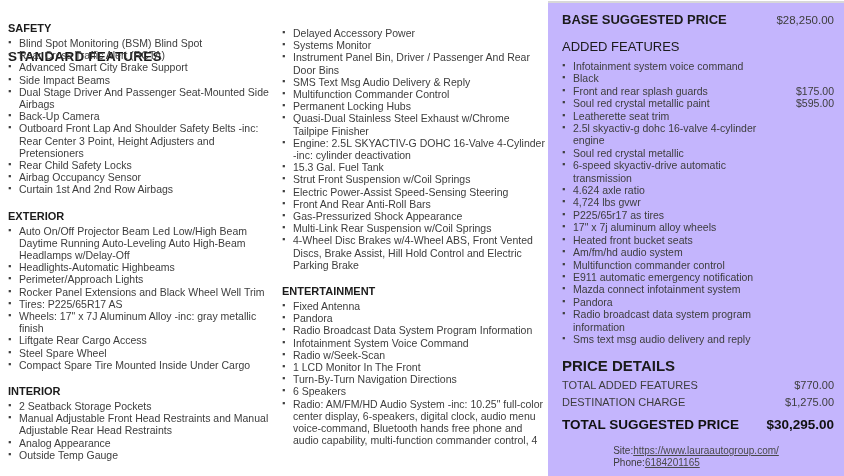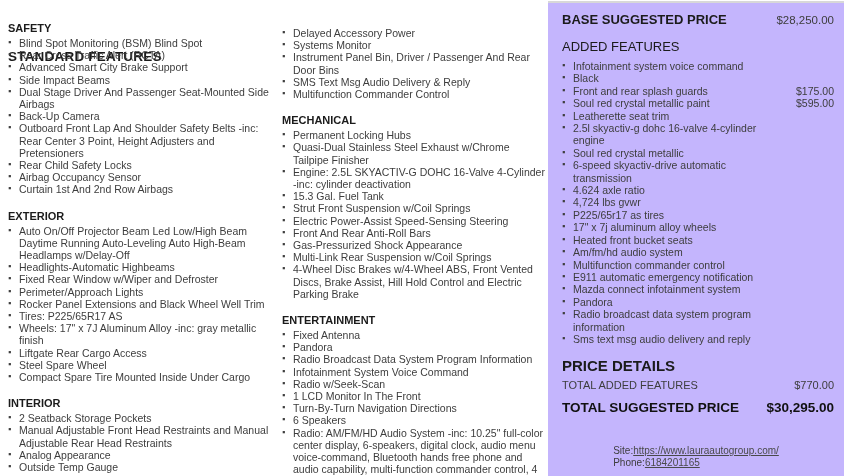--- a/index.html
+++ b/index.html
@@ -127,21 +127,20 @@
       <li>Back-Up Camera</li>
       <li>Outboard Front Lap And Shoulder Safety Belts -inc: Rear Center 3 Point, Height Adjusters and Pretensioners</li>
       <li>Rear Child Safety Locks</li>
       <li>Airbag Occupancy Sensor</li>
       <li>Curtain 1st And 2nd Row Airbags</li>
     </ul>
     <div class="sec-heading">EXTERIOR</div>
     <ul class="feature-list">
       <li>Auto On/Off Projector Beam Led Low/High Beam Daytime Running Auto-Leveling Auto High-Beam Headlamps w/Delay-Off</li>
       <li>Headlights-Automatic Highbeams</li>
-      <li>Fixed Rear Window w/Wiper and Defroster</li>
       <li>Perimeter/Approach Lights</li>
       <li>Rocker Panel Extensions and Black Wheel Well Trim</li>
       <li>Tires: P225/65R17 AS</li>
       <li>Wheels: 17" x 7J Aluminum Alloy -inc: gray metallic finish</li>
       <li>Liftgate Rear Cargo Access</li>
       <li>Steel Spare Wheel</li>
       <li>Compact Spare Tire Mounted Inside Under Cargo</li>
     </ul>
     <div class="sec-heading">INTERIOR</div>
     <ul class="feature-list">
@@ -153,21 +152,20 @@
   </div>
 
 <div class="feature-col" id="features-col-2">
     <ul class="feature-list">
       <li>Delayed Accessory Power</li>
       <li>Systems Monitor</li>
       <li>Instrument Panel Bin, Driver / Passenger And Rear Door Bins</li>
       <li>SMS Text Msg Audio Delivery &amp; Reply</li>
       <li>Multifunction Commander Control</li>
     </ul>
-    <div class="sec-heading">MECHANICAL</div>
     <ul class="feature-list">
       <li>Permanent Locking Hubs</li>
       <li>Quasi-Dual Stainless Steel Exhaust w/Chrome Tailpipe Finisher</li>
       <li>Engine: 2.5L SKYACTIV-G DOHC 16-Valve 4-Cylinder -inc: cylinder deactivation</li>
       <li>15.3 Gal. Fuel Tank</li>
       <li>Strut Front Suspension w/Coil Springs</li>
       <li>Electric Power-Assist Speed-Sensing Steering</li>
       <li>Front And Rear Anti-Roll Bars</li>
       <li>Gas-Pressurized Shock Appearance</li>
       <li>Multi-Link Rear Suspension w/Coil Springs</li>
@@ -261,20 +259,24 @@
       </li>
     </ul>
 
   <div class="details-heading">PRICE DETAILS</div>
 
   <div class="detail-row">
     <span>TOTAL ADDED FEATURES</span>
     <span>$770.00</span>
   </div>
 
+  <div class="detail-row">
+    <span>DESTINATION CHARGE</span>
+    <span>$1,275.00</span>
+  </div>
 
   <div class="total-row">
     <span class="total-label">TOTAL SUGGESTED PRICE</span>
     <span class="total-value">$30,295.00</span>
   </div>
 
   <div class="panel-footer">
     <div class="contact-inner">
       <div>
         <span>Site:</span><a href="#">https://www.lauraautogroup.com/</a>

